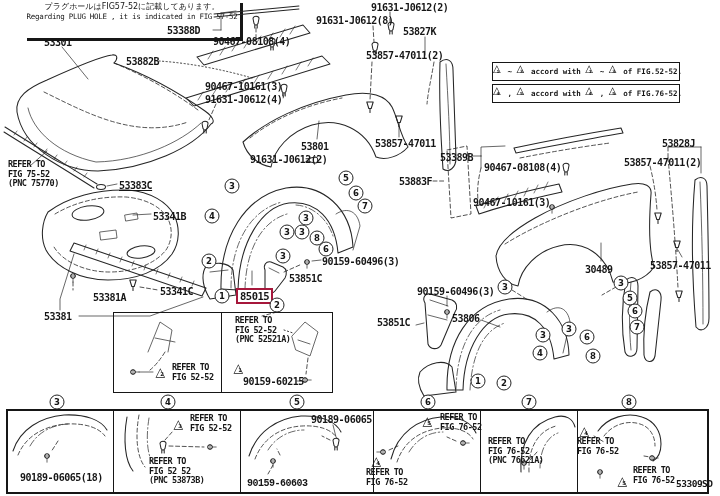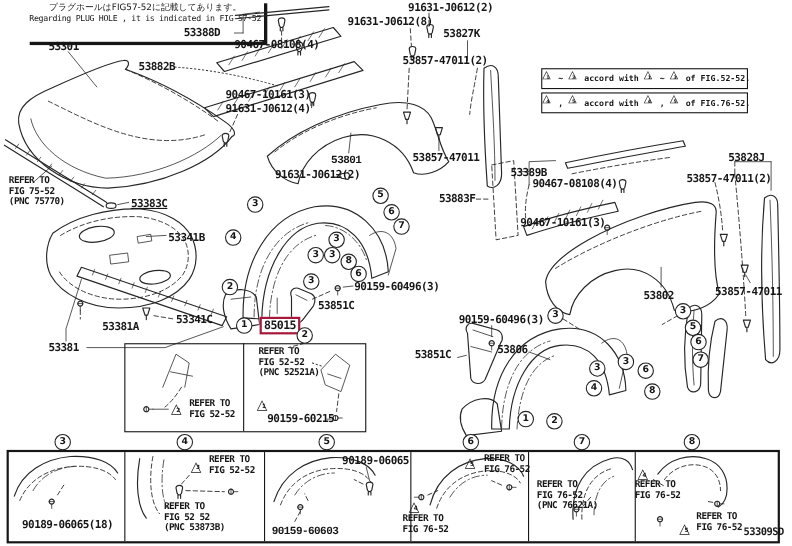--- a/index.html
+++ b/index.html
@@ -261,30 +261,30 @@
       <div class="plabel" style="left: 44px; top: 37px;">53301</div>
       <div class="plabel" style="left: 167px; top: 25px;">53388D</div>
       <div class="plabel" style="left: 213px; top: 36px;">90467-08108(4)</div>
       <div class="plabel" style="left: 126px; top: 56px;">53882B</div>
       <div class="plabel" style="left: 205px; top: 81px;">90467-10161(3)</div>
       <div class="plabel" style="left: 205px; top: 94px;">91631-J0612(4)</div>
       <div class="plabel" style="left: 371px; top: 2px;">91631-J0612(2)</div>
       <div class="plabel" style="left: 316px; top: 15px;">91631-J0612(8)</div>
       <div class="plabel" style="left: 403px; top: 26px;">53827K</div>
       <div class="plabel" style="left: 366px; top: 50px;">53857-47011(2)</div>
-      <div class="plabel" style="left: 301px; top: 141px; font-family: Liberation Mono, monospace;">53801</div>
+      <div class="plabel" style="left: 301px; top: 141px;">53801</div>
       <div class="plabel" style="left: 250px; top: 154px;">91631-J0612(2)</div>
       <div class="plabel" style="left: 375px; top: 138px;">53857-47011</div>
       <div class="plabel" style="left: 399px; top: 176px;">53883F</div>
-      <div class="plabel" style="left: 464px; top: 152px;">53389B</div>
+      <div class="plabel" style="left: 440px; top: 152px;">53389B</div>
       <div class="plabel" style="left: 484px; top: 162px;">90467-08108(4)</div>
       <div class="plabel" style="left: 473px; top: 197px;">90467-10161(3)</div>
       <div class="plabel" style="left: 662px; top: 138px;">53828J</div>
       <div class="plabel" style="left: 624px; top: 157px;">53857-47011(2)</div>
-      <div class="plabel" style="left: 585px; top: 264px;">53802</div>
+      <div class="plabel" style="left: 585px; top: 264px;">30489</div>
       <div class="plabel" style="left: 650px; top: 260px;">53857-47011</div>
       <div class="plabel" style="left: 119px; top: 180px; text-decoration: underline;">53383C</div>
       <div class="plabel" style="left: 153px; top: 211px;">53341B</div>
       <div class="plabel" style="left: 160px; top: 286px;">53341C</div>
       <div class="plabel" style="left: 57px; top: 292px; margin-left: 36px;">53381A</div>
       <div class="plabel" style="left: 44px; top: 311px;">53381</div>
       <div class="plabel" style="left: 322px; top: 256px;">90159-60496(3)</div>
       <div class="plabel" style="left: 289px; top: 273px;">53851C</div>
       <div class="plabel hl" style="left: 236px; top: 288px; border-color: rgb(166, 23, 59);">85015</div>
       <div class="plabel" style="left: 417px; top: 286px;">90159-60496(3)</div>

